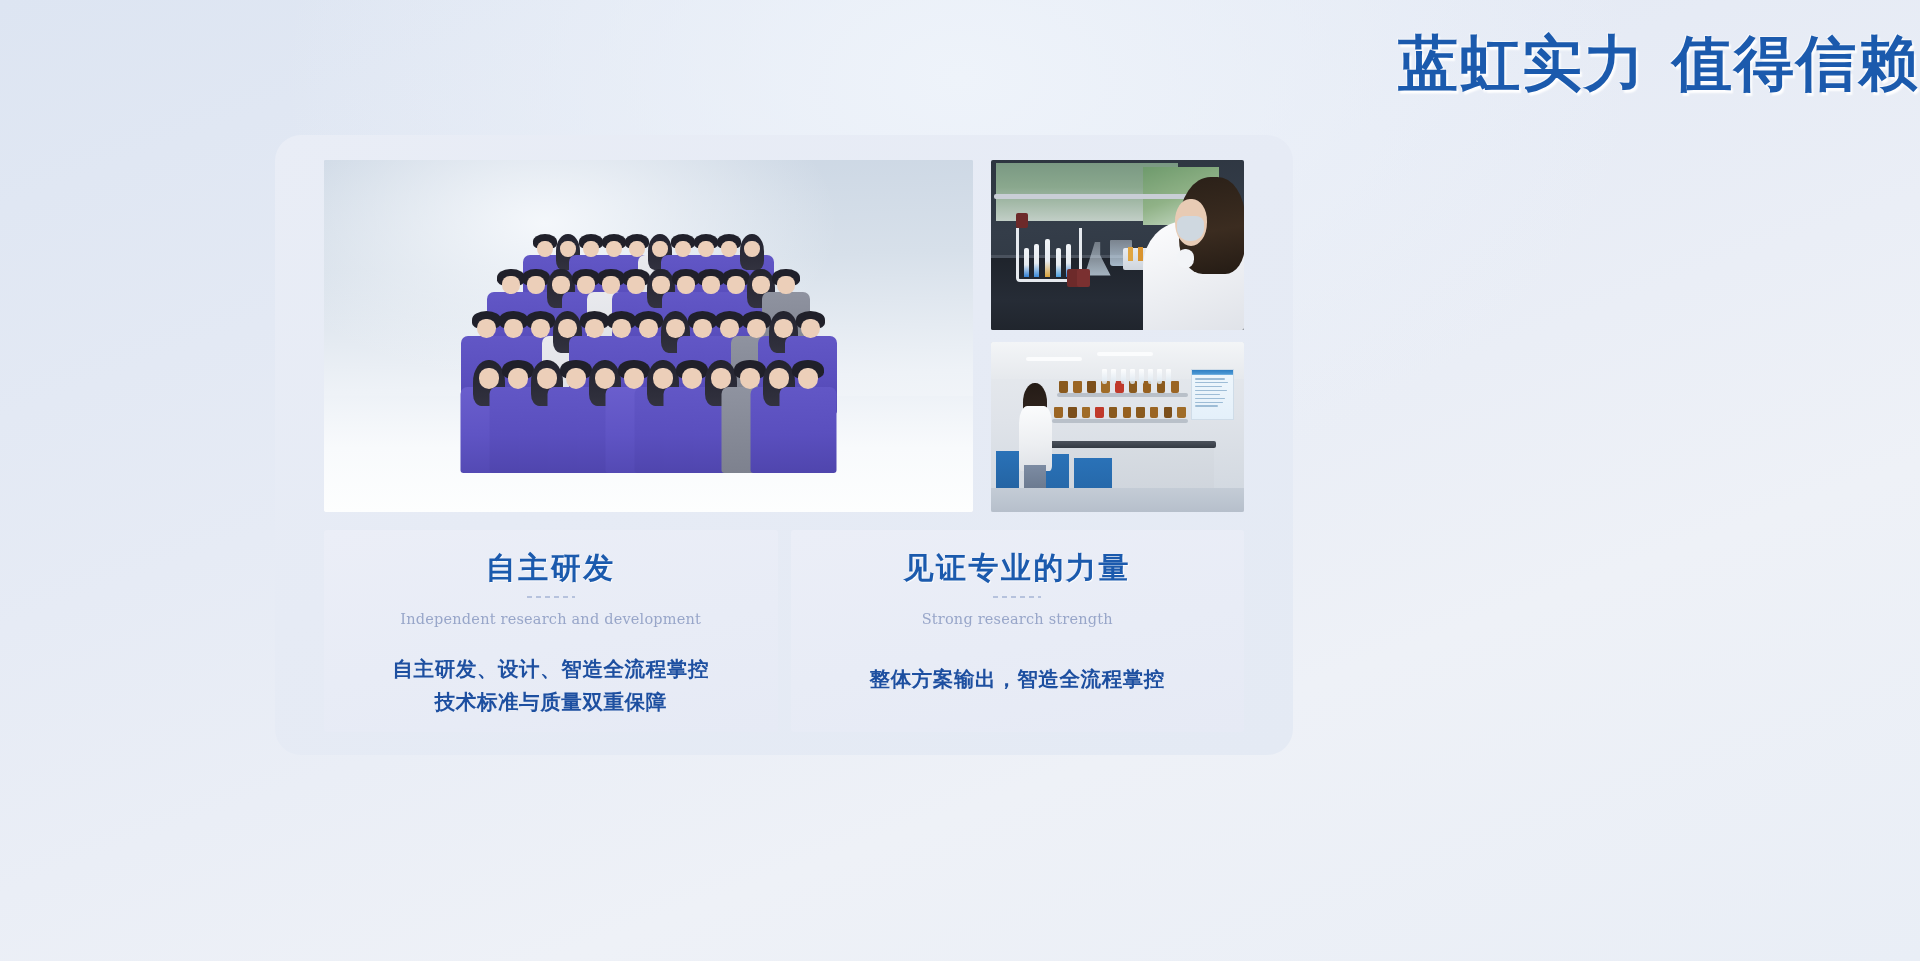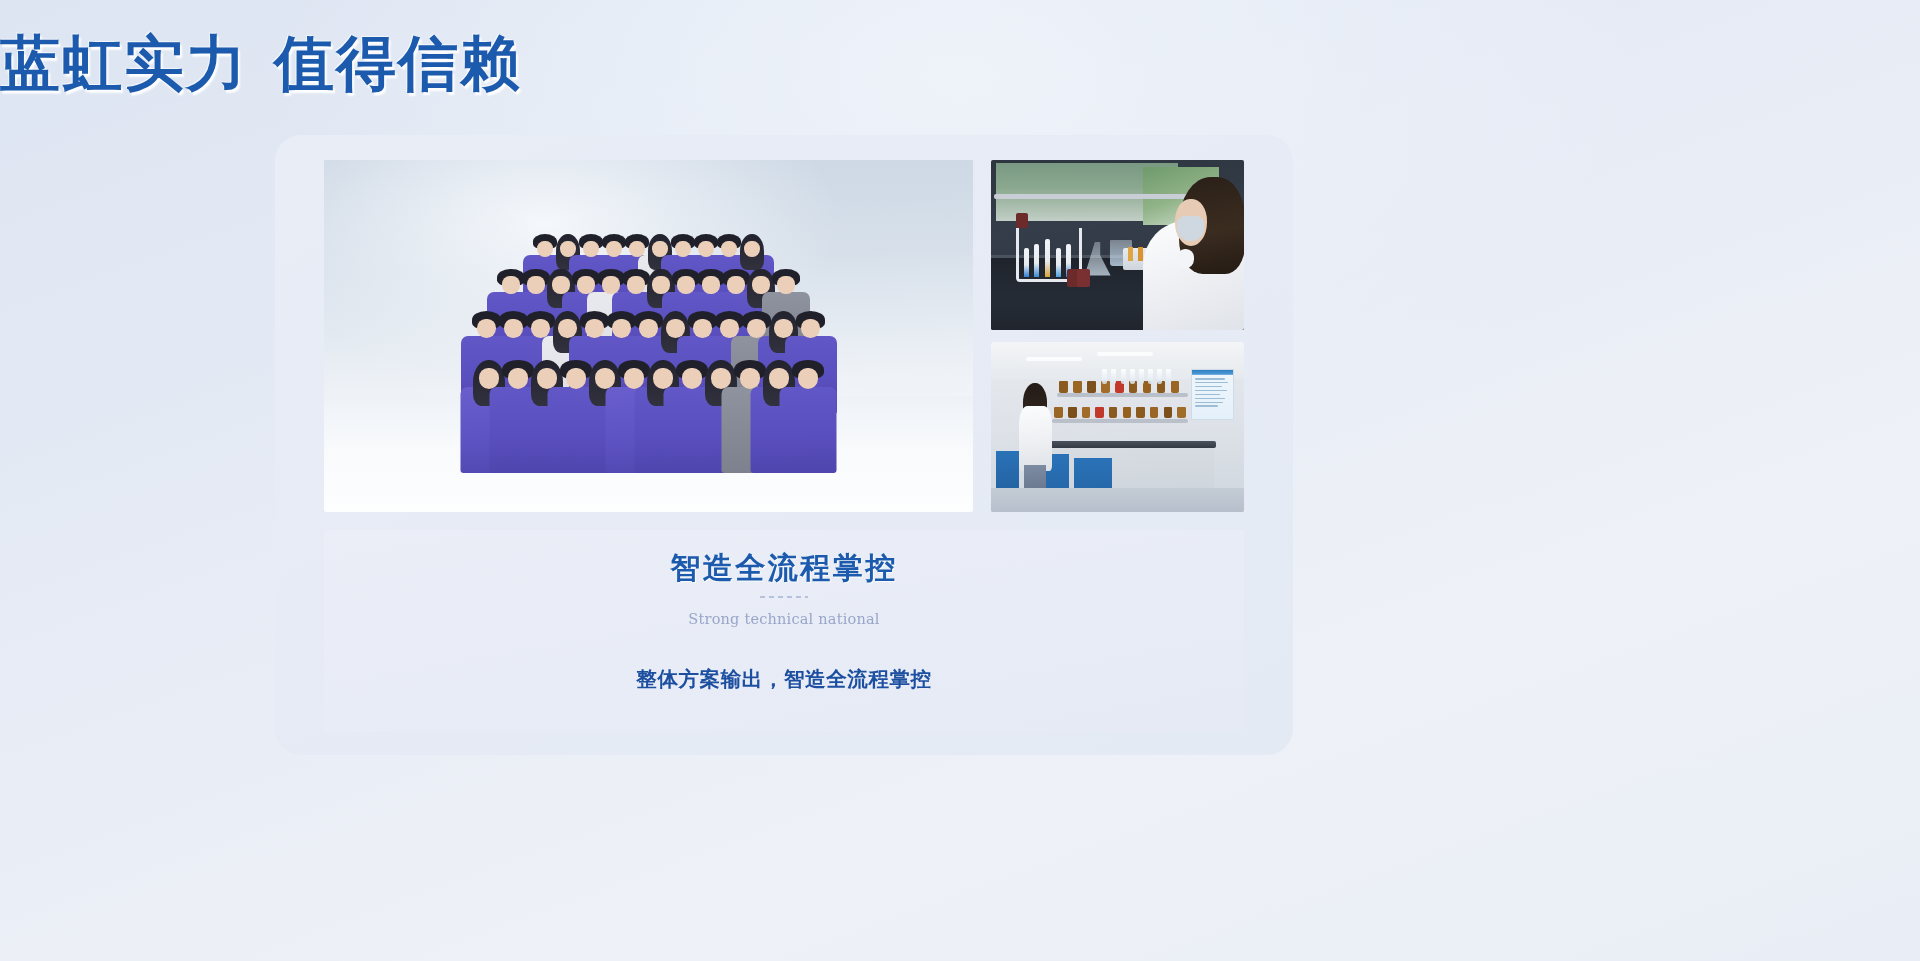--- a/index.html
+++ b/index.html
@@ -12,21 +12,21 @@
   }
 
   body {
     background:
       radial-gradient(1100px 700px at 50% 8%, #eef3fa 0%, rgba(238,243,250,0) 62%),
       linear-gradient(160deg, #dde5f2 0%, #e6ebf5 38%, #eef1f7 70%, #e9eef6 100%);
     position:relative;
   }
 
   
-  .page-head { width:100%; padding-top:30px; text-align:left; }
+  .page-head { width:100%; padding-top:30px; text-align:right; }
 
   .main-title {
     font-family:"DejaVu Serif", serif;
     font-size:60px;
     font-weight:700;
     color:#1b5aad;
     letter-spacing:2px;
     line-height:1.12;
     text-shadow:2px 3px 2px rgba(255,255,255,.95),
                 -1px -1px 0 rgba(255,255,255,.6);
@@ -758,24 +758,33 @@
           <div class="lab2-coat"></div>
           <div class="lab2-jeans"></div>
         </div>
       </div>
 
     </div>
   </div>
 
   <div class="cards">
 
-
     <div class="card">
-      <div class="card-title">智造全流程掌控</div>
+      <div class="card-title">自主研发</div>
       <div class="dash-sep"></div>
-      <div class="card-en">Strong technical national</div>
+      <div class="card-en">Independent research and development</div>
+      <div class="card-body">
+        <div>自主研发、设计、智造全流程掌控</div>
+        <div>技术标准与质量双重保障</div>
+      </div>
+    </div>
+
+    <div class="card">
+      <div class="card-title">见证专业的力量</div>
+      <div class="dash-sep"></div>
+      <div class="card-en">Strong research strength</div>
       <div class="card-body single">
         <div>整体方案输出，智造全流程掌控</div>
       </div>
     </div>
 
   </div>
 </div>
 
 </body></html>

